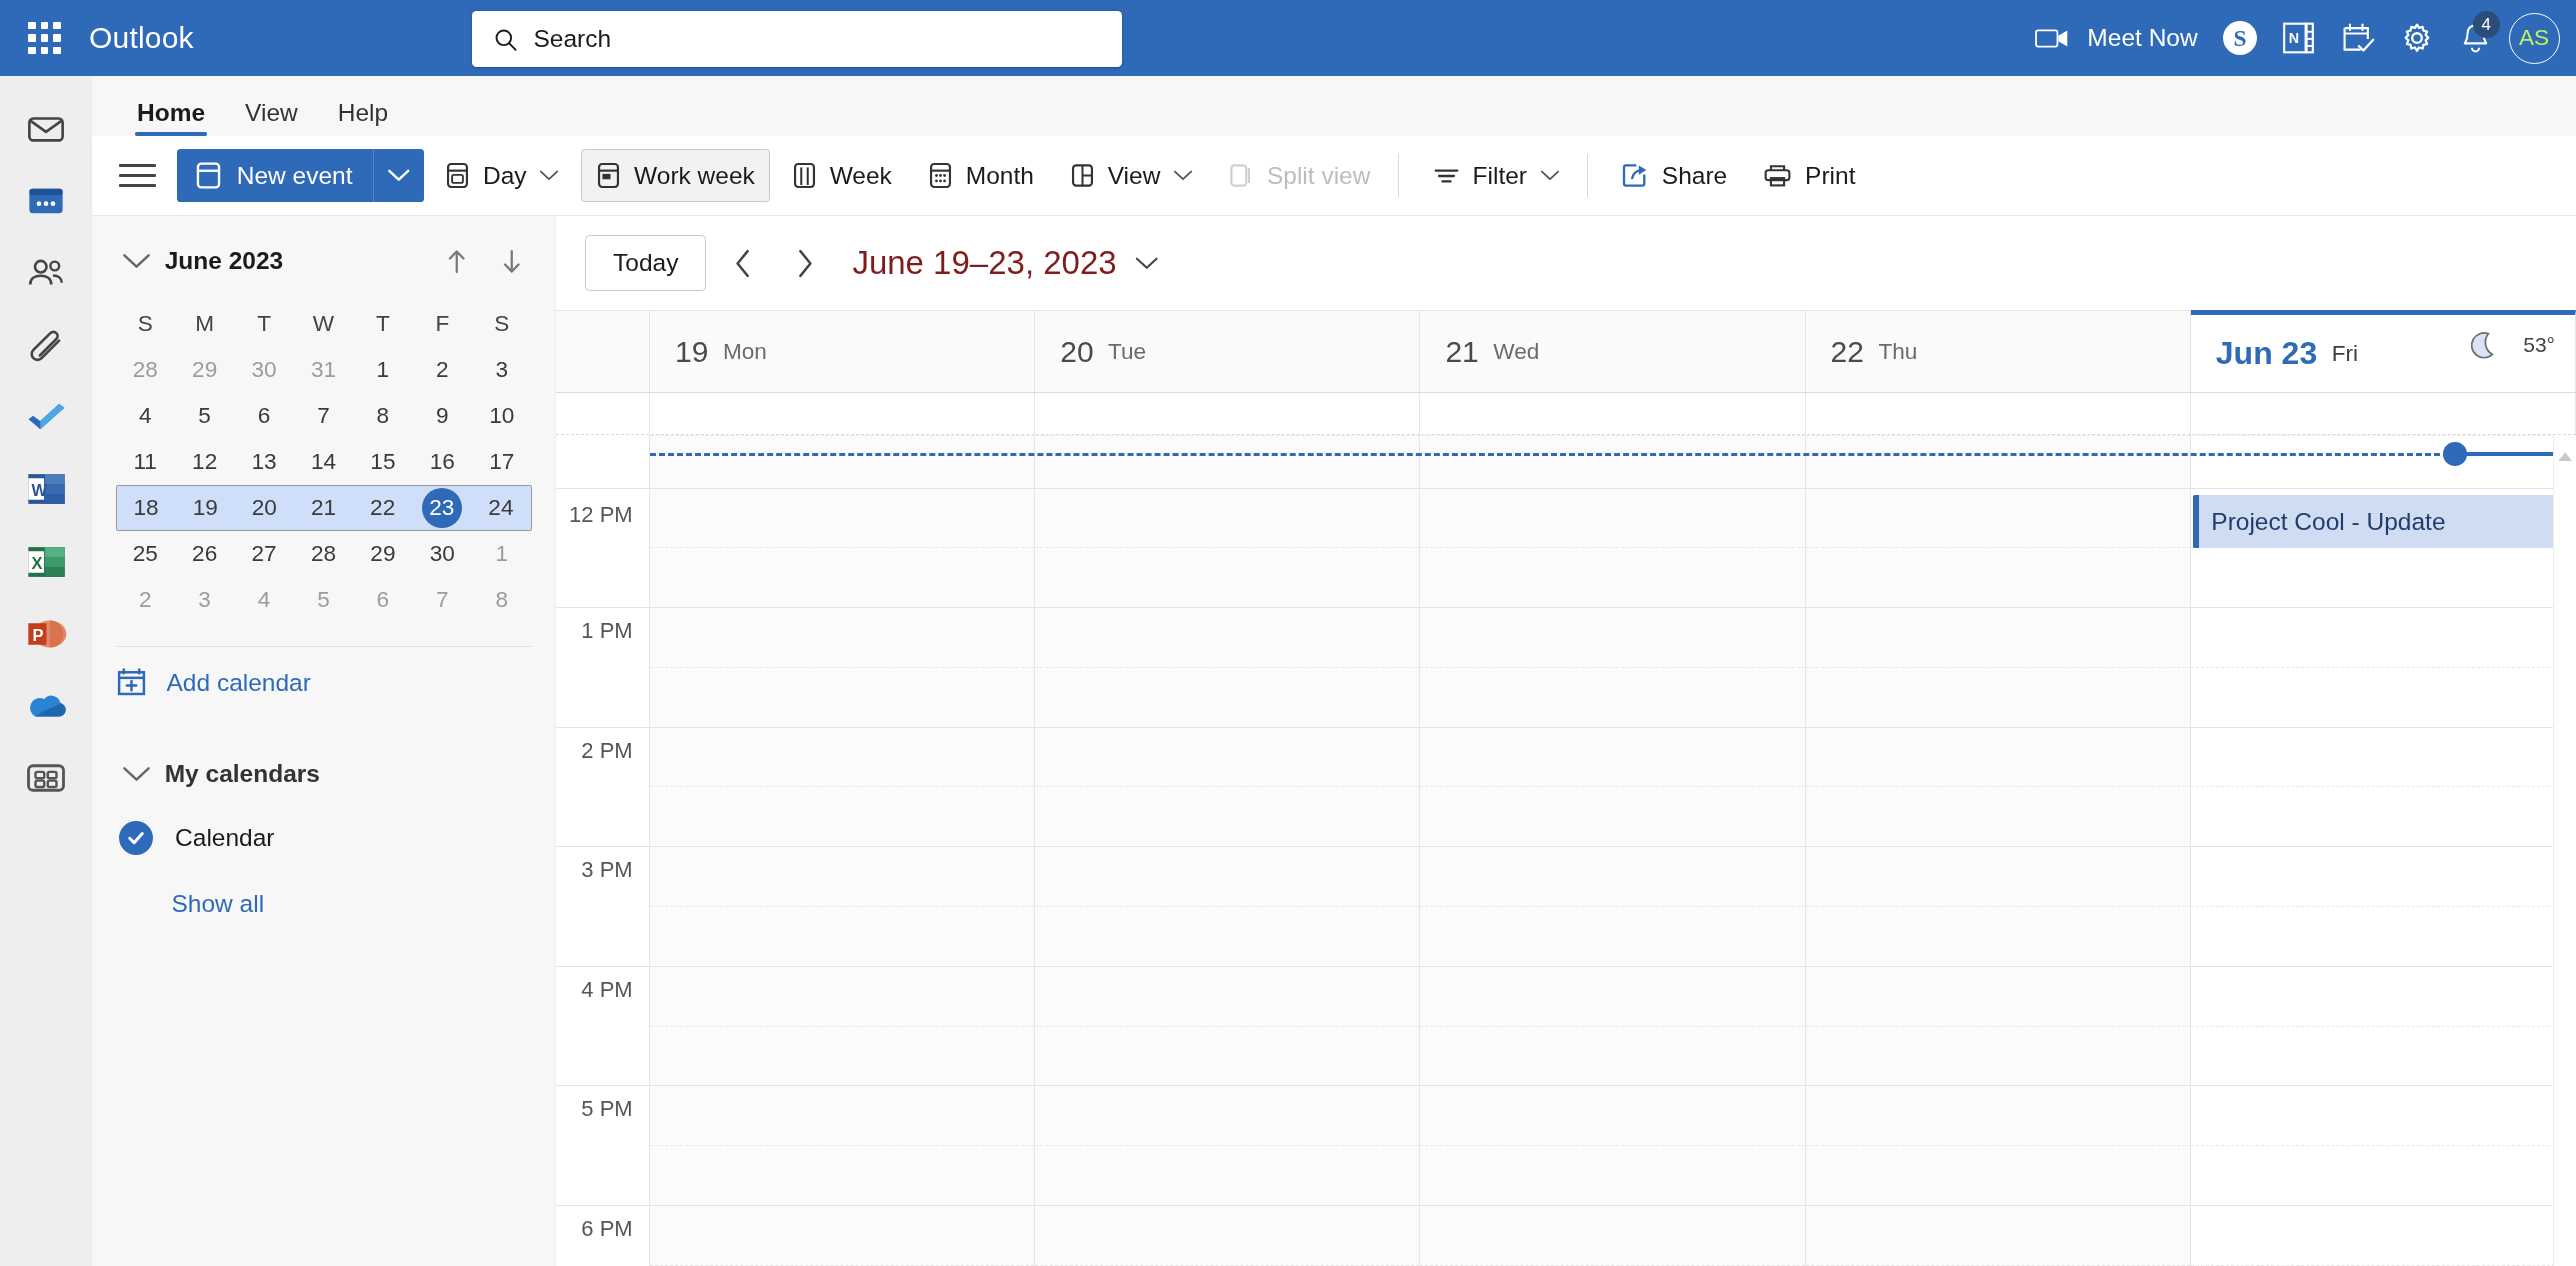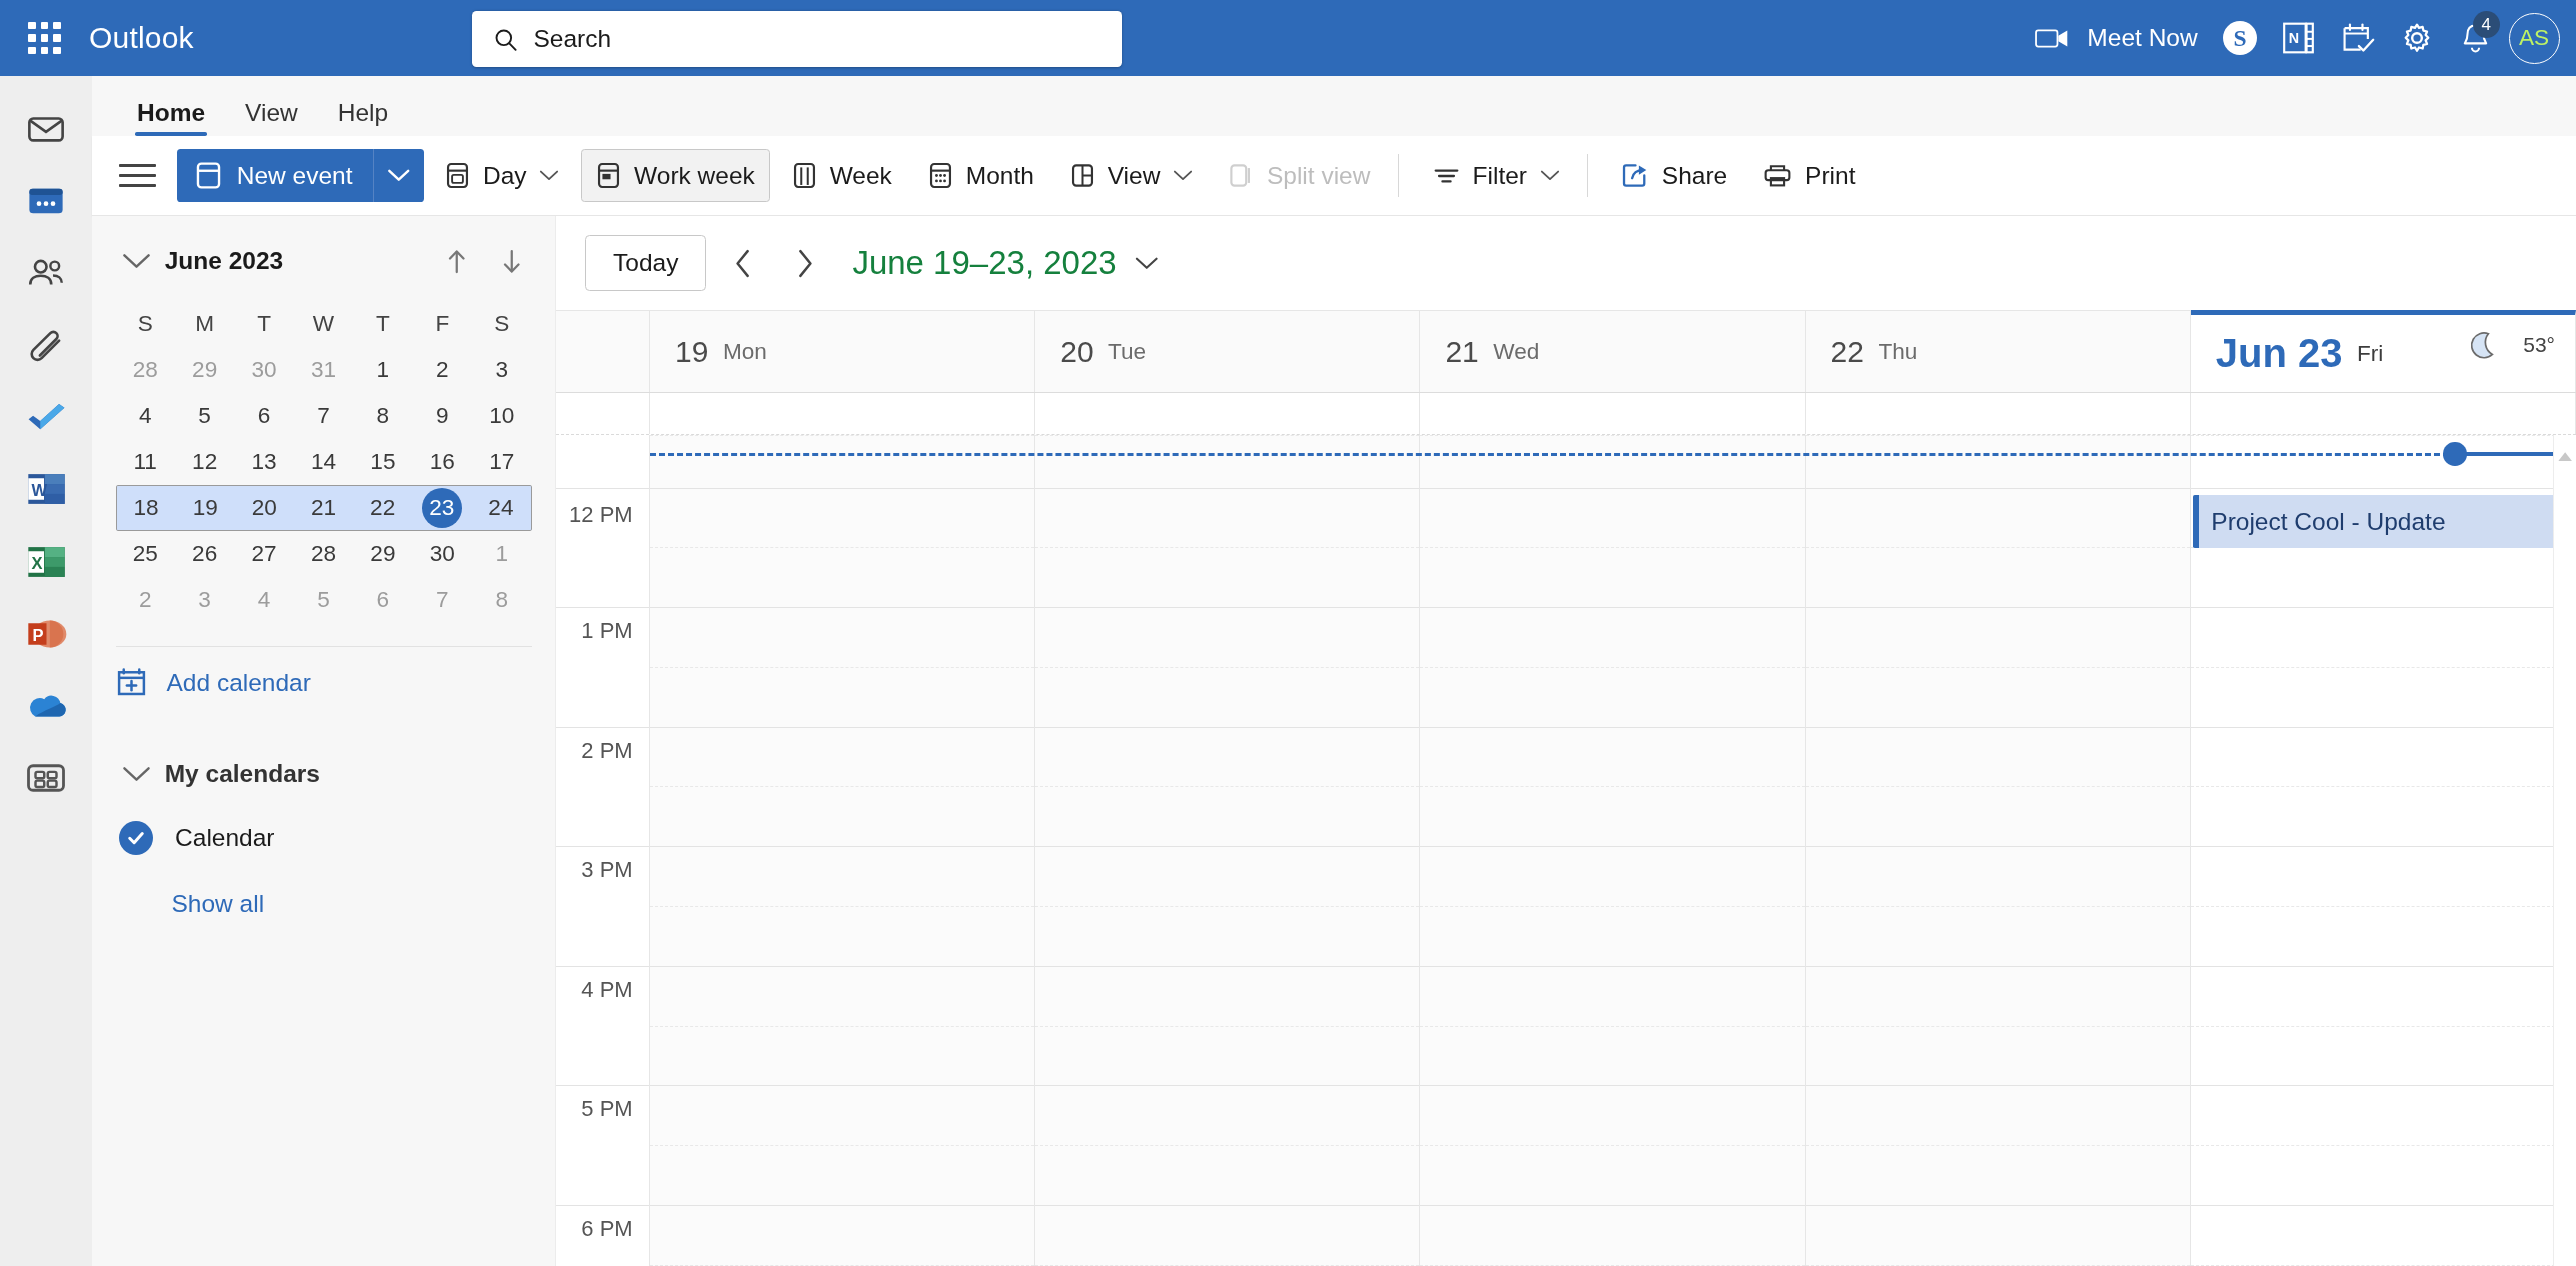--- a/index.html
+++ b/index.html
@@ -170,32 +170,32 @@
   .cal-toolbar { height: 94px; display: flex; align-items: center; padding-left: 29px; }
   .today-btn {
     height: 56px; padding: 0 27px; border: 0.9px solid #c8c8c8; border-radius: 4.5px;
     background: #ffffff; font-size: 24.5px; color: #1b1b1b; cursor: pointer;
     display: flex; align-items: center;
   }
   .nav-arrow {
     width: 51px; height: 51px; display: flex; align-items: center; justify-content: center;
     cursor: pointer; margin-left: 11px;
   }
-  .range-title { font-size: 33px; color: #15803d; margin-left: 22px; cursor: pointer; display: flex; align-items: center; gap: 18px; }
+  .range-title { font-size: 33px; color: #7f1d1d; margin-left: 22px; cursor: pointer; display: flex; align-items: center; gap: 18px; }
 
   .daygrid-head { display: flex; height: 83px; border-top: 0.9px solid #e6e6e6; border-bottom: 0.9px solid #dcdcdc; background:#fafafa; }
   .gutter-head { width: 94px; flex: none; border-right: 0.9px solid #e6e6e6; background: #fafafa; }
   .dayhead {
     flex: 1; border-right: 0.9px solid #e6e6e6; display: flex; align-items: center;
     padding-left: 25px; gap: 14.5px; position: relative; background: #fafafa; cursor: pointer;
   }
   .dayhead .dnum { font-size: 30px; color: #4a4a4a; }
   .dayhead .dname { font-size: 22.6px; color: #6b6b6b; }
   .dayhead.today { border-top: 5.4px solid #2e6ab8; margin-top: -0.9px; background: #ffffff; }
-  .dayhead.today .dnum { color: #2e6ab8; font-weight: bold; font-size: 40px; }
+  .dayhead.today .dnum { color: #2e6ab8; font-weight: bold; font-size: 32px; }
   .dayhead.today .dname { color: #3d3d3d; }
   .weather { position: absolute; right: 20px; top: 14.5px; display: flex; align-items: center; gap: 25px; }
   .weather .temp { font-size: 21px; color: #444; }
 
   .allday-row { display: flex; height: 42px; border-bottom: 0.9px dashed #dadada; }
   .allday-row .gut { width: 94px; flex: none; border-right: 0.9px solid #e6e6e6; }
   .allday-row .cell { flex: 1; border-right: 0.9px solid #e6e6e6; }
   .allday-row .cell.todaycell { background: #ffffff; }
 
   .scrollarea { position: relative; height: 842px; overflow: hidden; }

